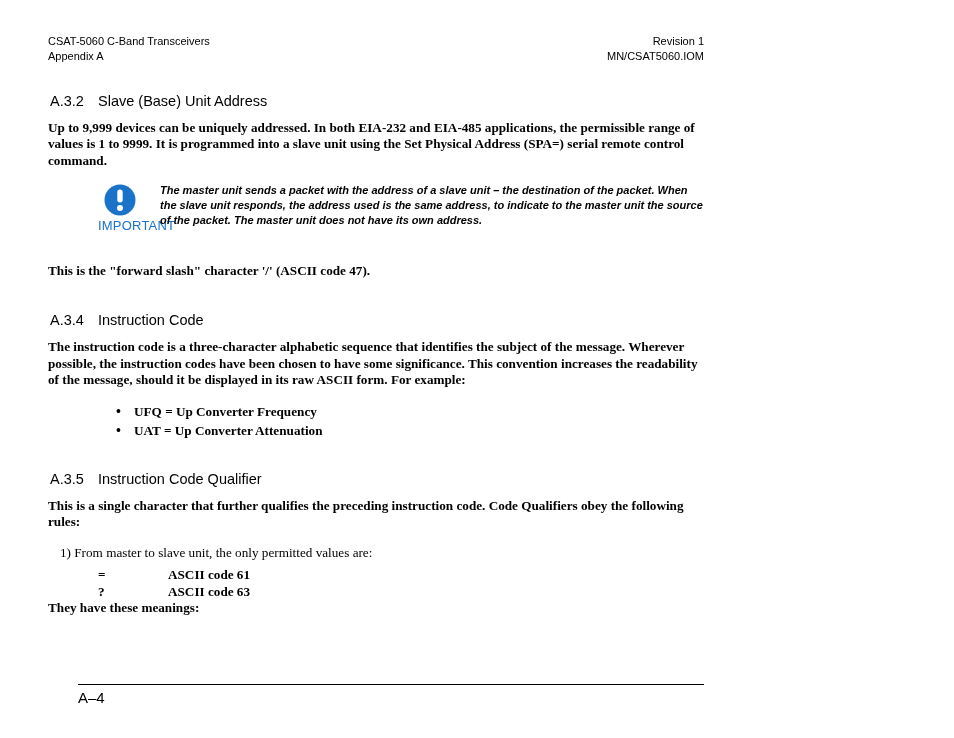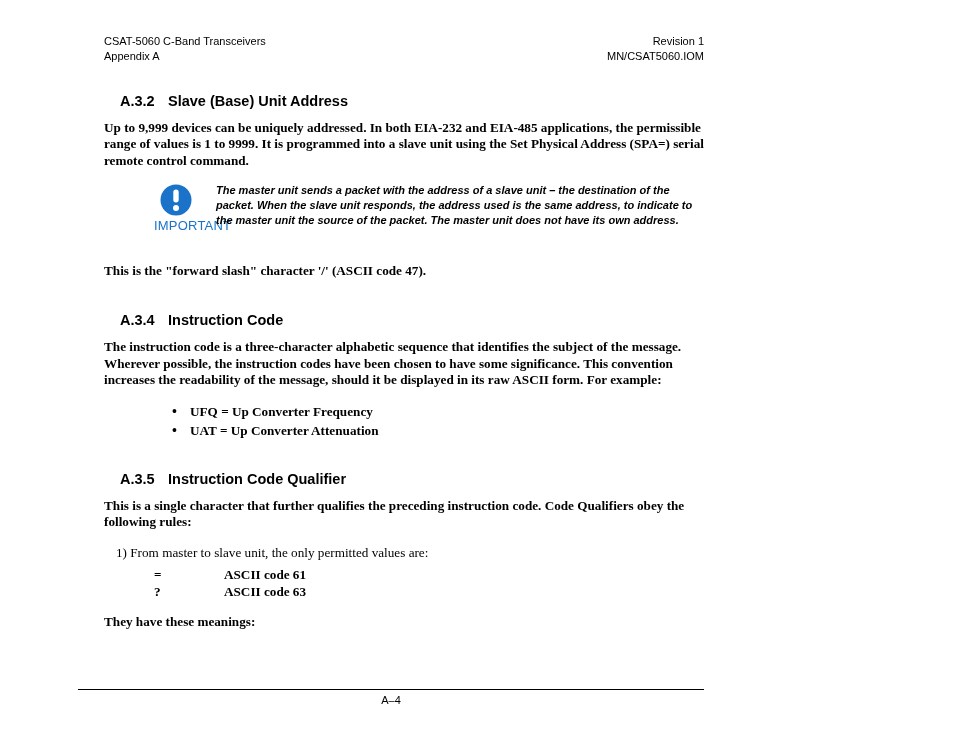--- a/index.html
+++ b/index.html
@@ -8,38 +8,38 @@
     padding: 0;
     background: #fff;
     font-family: "Times New Roman", Times, serif;
     color: #000;
   }
   .page {
     width: 774px;
     height: 738px;
     position: relative;
     box-sizing: border-box;
-    padding: 34px 70px 0 104px;
+    padding: 34px 70px 0 48px;
     font-size: 13.2px;
     line-height: 1.25;
   }
   .hdr {
     display: flex;
     justify-content: space-between;
     font-family: Arial, Helvetica, sans-serif;
     font-size: 11px;
     line-height: 1.35;
     margin-bottom: 28px;
   }
   .hdr .right { text-align: right; }
   .h2 {
     font-family: Arial, Helvetica, sans-serif;
-    font-weight: bold;
+    font-weight: normal;
     font-size: 14.5px;
-    margin: 0 0 10px 16px;
+    margin: 0 0 10px 2px;
   }
   .h2 .num { display: inline-block; width: 48px; }
   .body-indent { margin-left: 50px; font-weight: bold; }
   .para { margin: 0 0 14px 0; text-align: left; }
   .callout {
     display: flex;
     align-items: flex-start;
     margin: 4px 0 10px 50px;
     gap: 18px;
   }
@@ -80,23 +80,23 @@
   .ol-start { margin: 0 0 6px 12px; }
   .codes {
     margin-left: 50px;
     font-weight: bold;
   }
   .codes .row { display: flex; }
   .codes .sym { width: 70px; }
   .footer {
     position: absolute;
     left: 78px; right: 70px; bottom: 30px;
-    text-align: center;
+    text-align: left;
     font-family: Arial, Helvetica, sans-serif;
-    font-size: 11px;
+    font-size: 15px;
   }
   .footer-line {
     border-top: 1px solid #000;
     margin-bottom: 4px;
   }
 </style>
 </head>
 <body>
 
 <div class="page">
@@ -158,20 +158,20 @@
     <div class="row">
       <span class="sym">=</span>
       <span>ASCII code 61</span>
     </div>
     <div class="row">
       <span class="sym">?</span>
       <span>ASCII code 63</span>
     </div>
   </div>
 
-  <p class="para body-indent" style="margin-top:14px;">They have these meanings:</p>
+  <p class="para body-indent" style="">They have these meanings:</p>
 
   <div class="footer">
     <div class="footer-line"></div>
     <span>A–4</span>
   </div>
 
 </div>
 
 </body></html>

